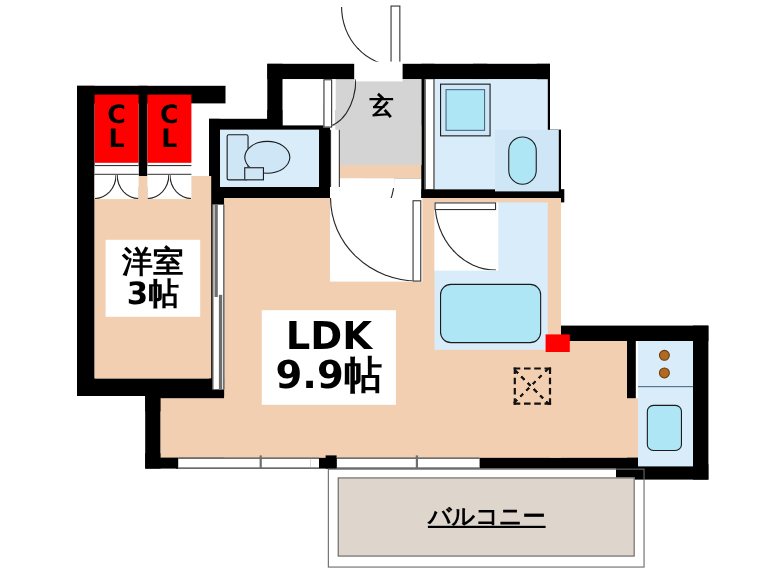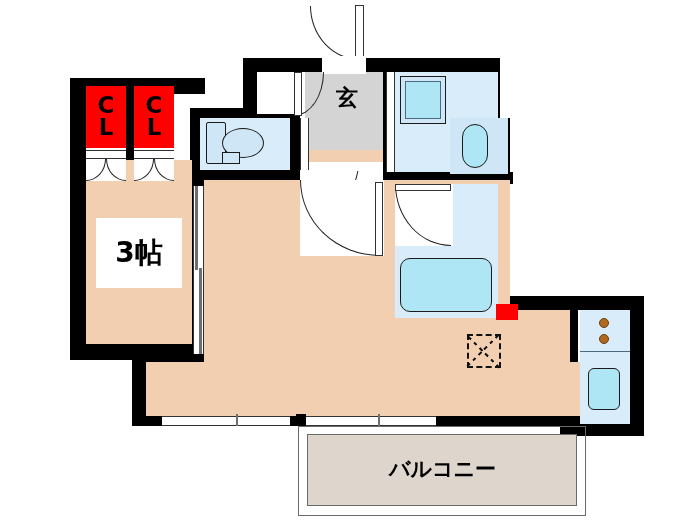--- a/index.html
+++ b/index.html
@@ -265,22 +265,27 @@
   <div class="rail" style="left:162px; top:416px; width:120px; height:10px;"></div>
   <div class="sash" style="left:236px; top:414px; width:2px; height:12px;"></div>
   <div class="rail" style="left:282px; top:416px; width:8px; height:10px;"></div>
   <div class="rail" style="left:306px; top:416px; width:130px; height:10px;"></div>
   <div class="sash" style="left:378px; top:414px; width:2px; height:12px;"></div>
   <div class="abs wall" style="left:296px; top:414px; width:10px; height:12px;"></div>
 
   <div class="abs balcony" style="left:307px; top:434px; width:270px; height:72px;"></div>
   <div class="balcony-frame" style="left:307px; top:434px; width:270px; height:72px;"></div>
   <div class="balcony-frame" style="left:298px; top:426px; width:288px; height:90px;"></div>
-  <div class="abs lbl lbl-bal" style="left:355px; top:455px; width:175px; height:30px;">
+  <div class="abs lbl lbl-bal" style="left:355px; top:455px; width:175px; height:30px;text-decoration:underline;">
     <span>バルコニー</span>
   </div>
 
   <div class="abs lbl lbl-room" style="left:96px; top:218px; width:86px; height:70px;">
+    <span>洋室</span>
     <span>3帖</span>
   </div>
 
+  <div class="abs lbl lbl-ldk" style="left:238px; top:282px; width:122px; height:86px;">
+    <span>LDK</span>
+    <span>9.9帖</span>
+  </div>
 
 </div>
 
 </body></html>

